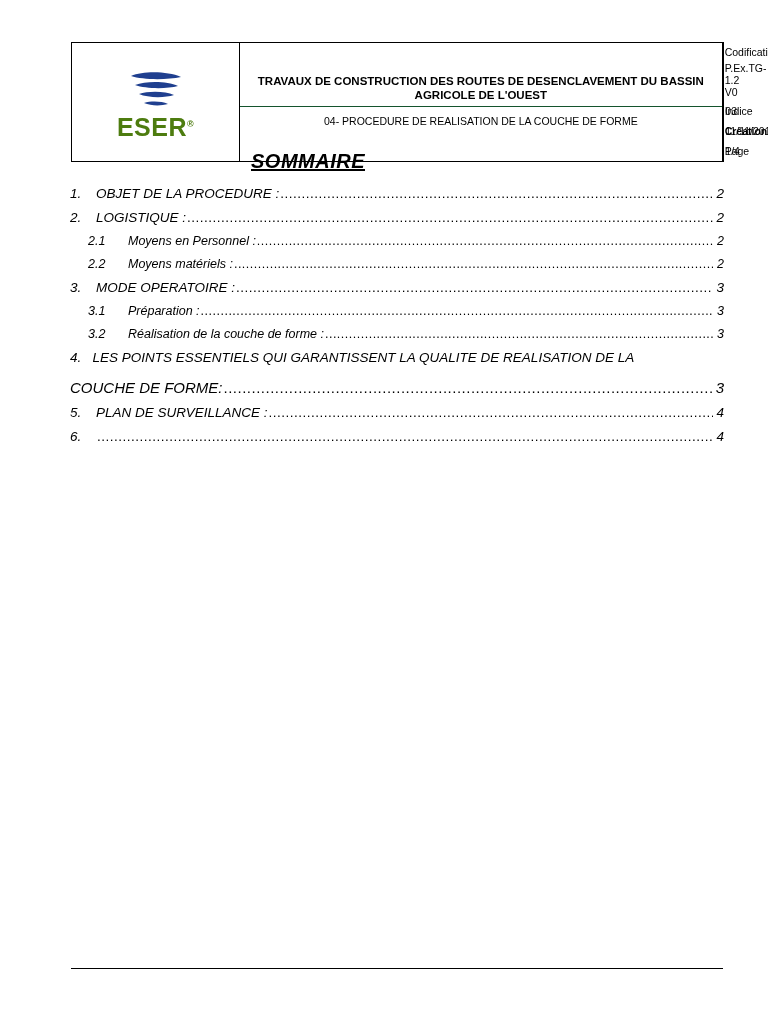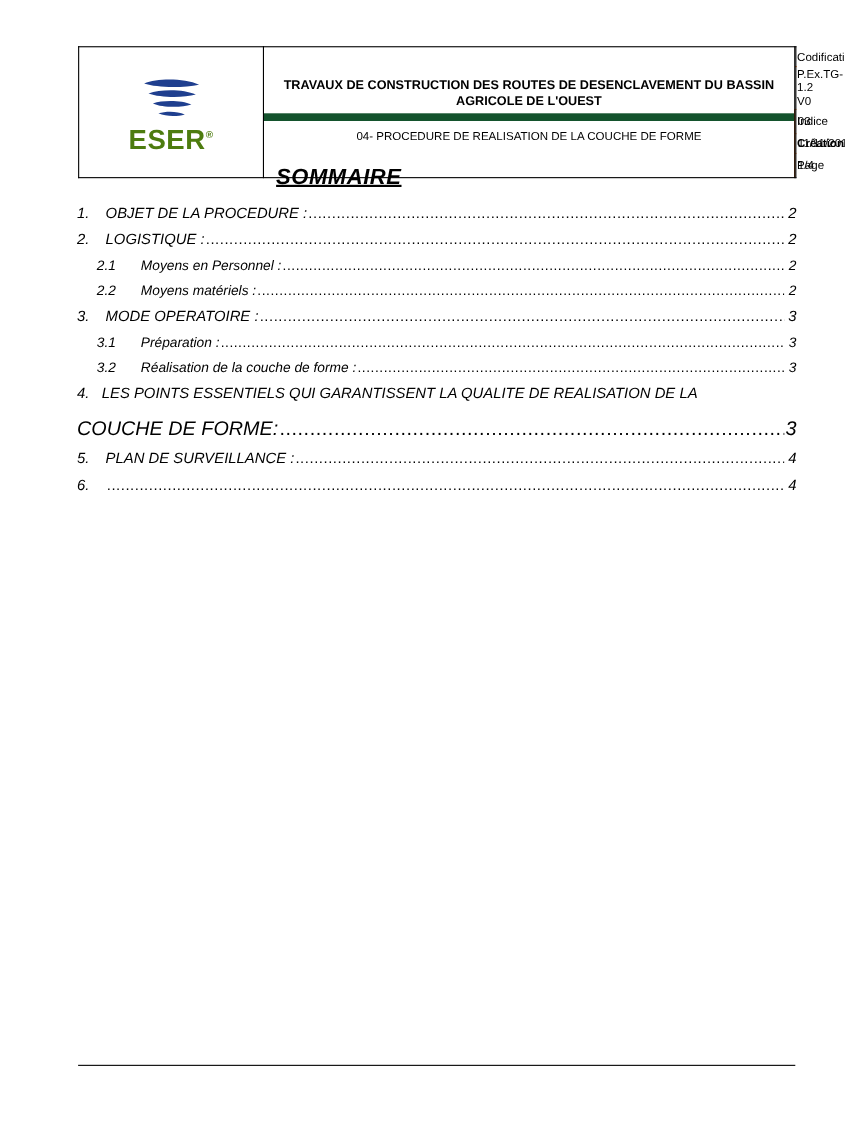--- a/index.html
+++ b/index.html
@@ -72,21 +72,21 @@
   .title-cell {
     width: 358px;
     text-align: center;
     padding: 0;
   }
   .title-main {
     font-size: 11.5px;
     font-weight: bold;
     line-height: 1.25;
     padding: 6px 6px 4px 6px;
-    border-bottom: 7px solid #14532d;
+    border-bottom: 1px solid #14532d;
     text-align: center;
   }
   .title-sub {
     font-size: 10.5px;
     line-height: 1.25;
     padding: 8px 10px 8px 10px;
   }
 
   .meta-cell {
     width: 0;
@@ -172,21 +172,21 @@
   .toc-entry.wrap {
     display: block;
   }
   .toc-entry.wrap .line1 {
     display: block;
     font-size: 13.5px;
   }
   .toc-entry.wrap .line2 {
     display: flex;
     align-items: baseline;
-    font-size: 18px;
+    font-size: 15px;
     margin-top: 14px;
   }
 
   .footer-rule {
     position: absolute;
     left: 71px;
     top: 968px;
     width: 652px;
     border-top: 1px solid #000000;
   }

